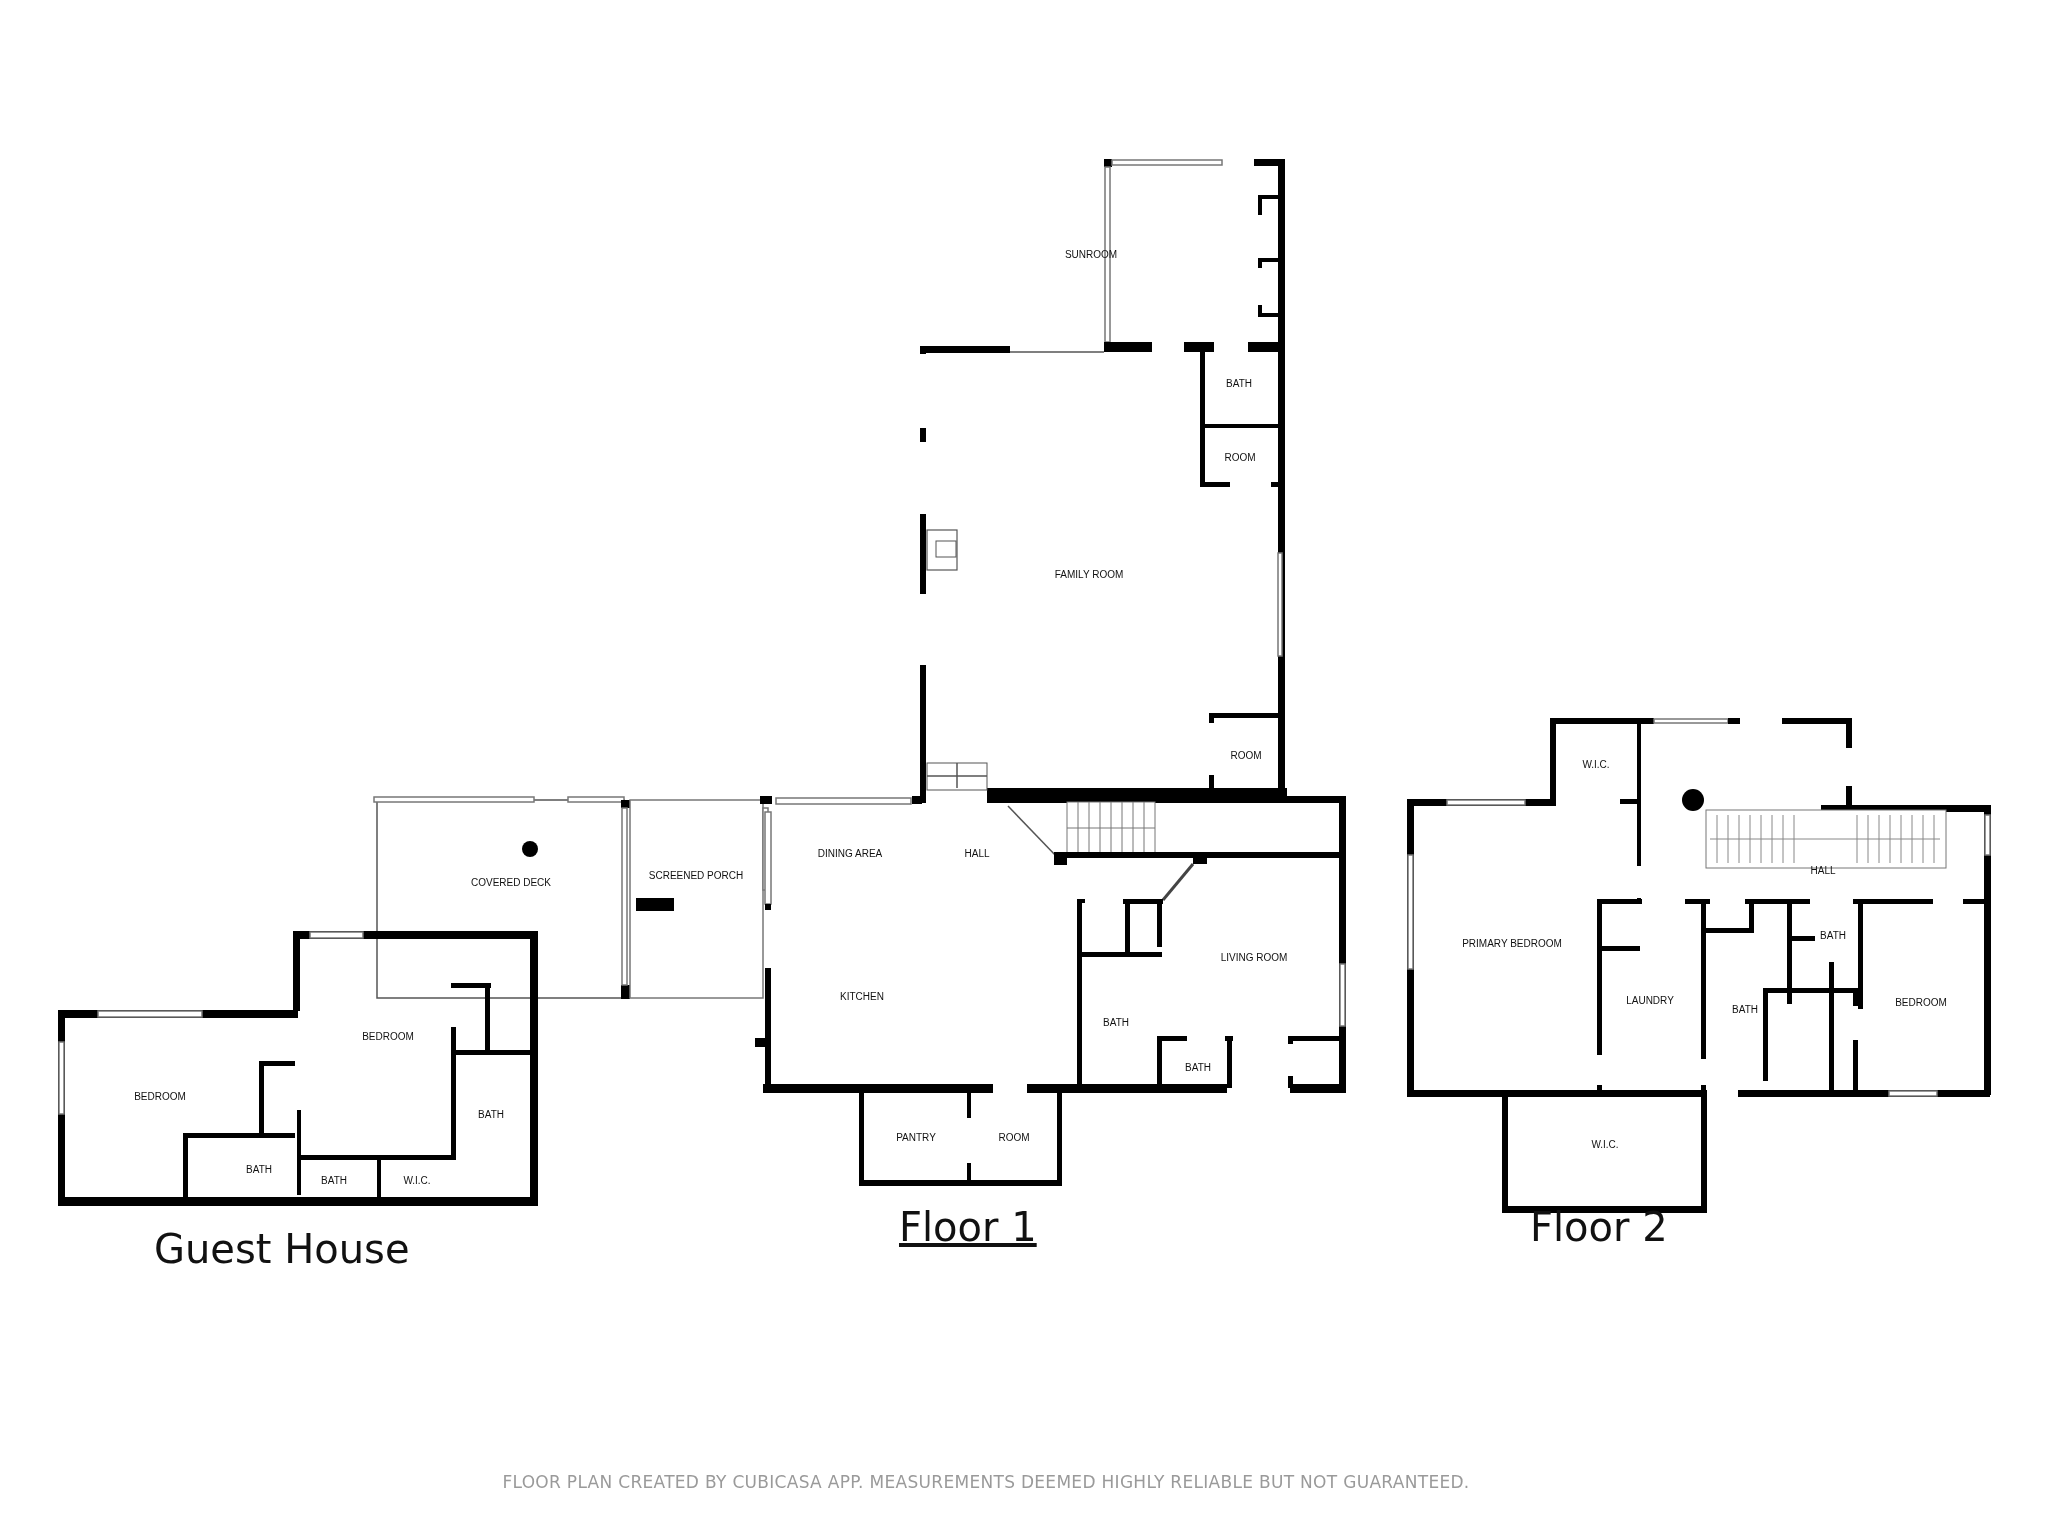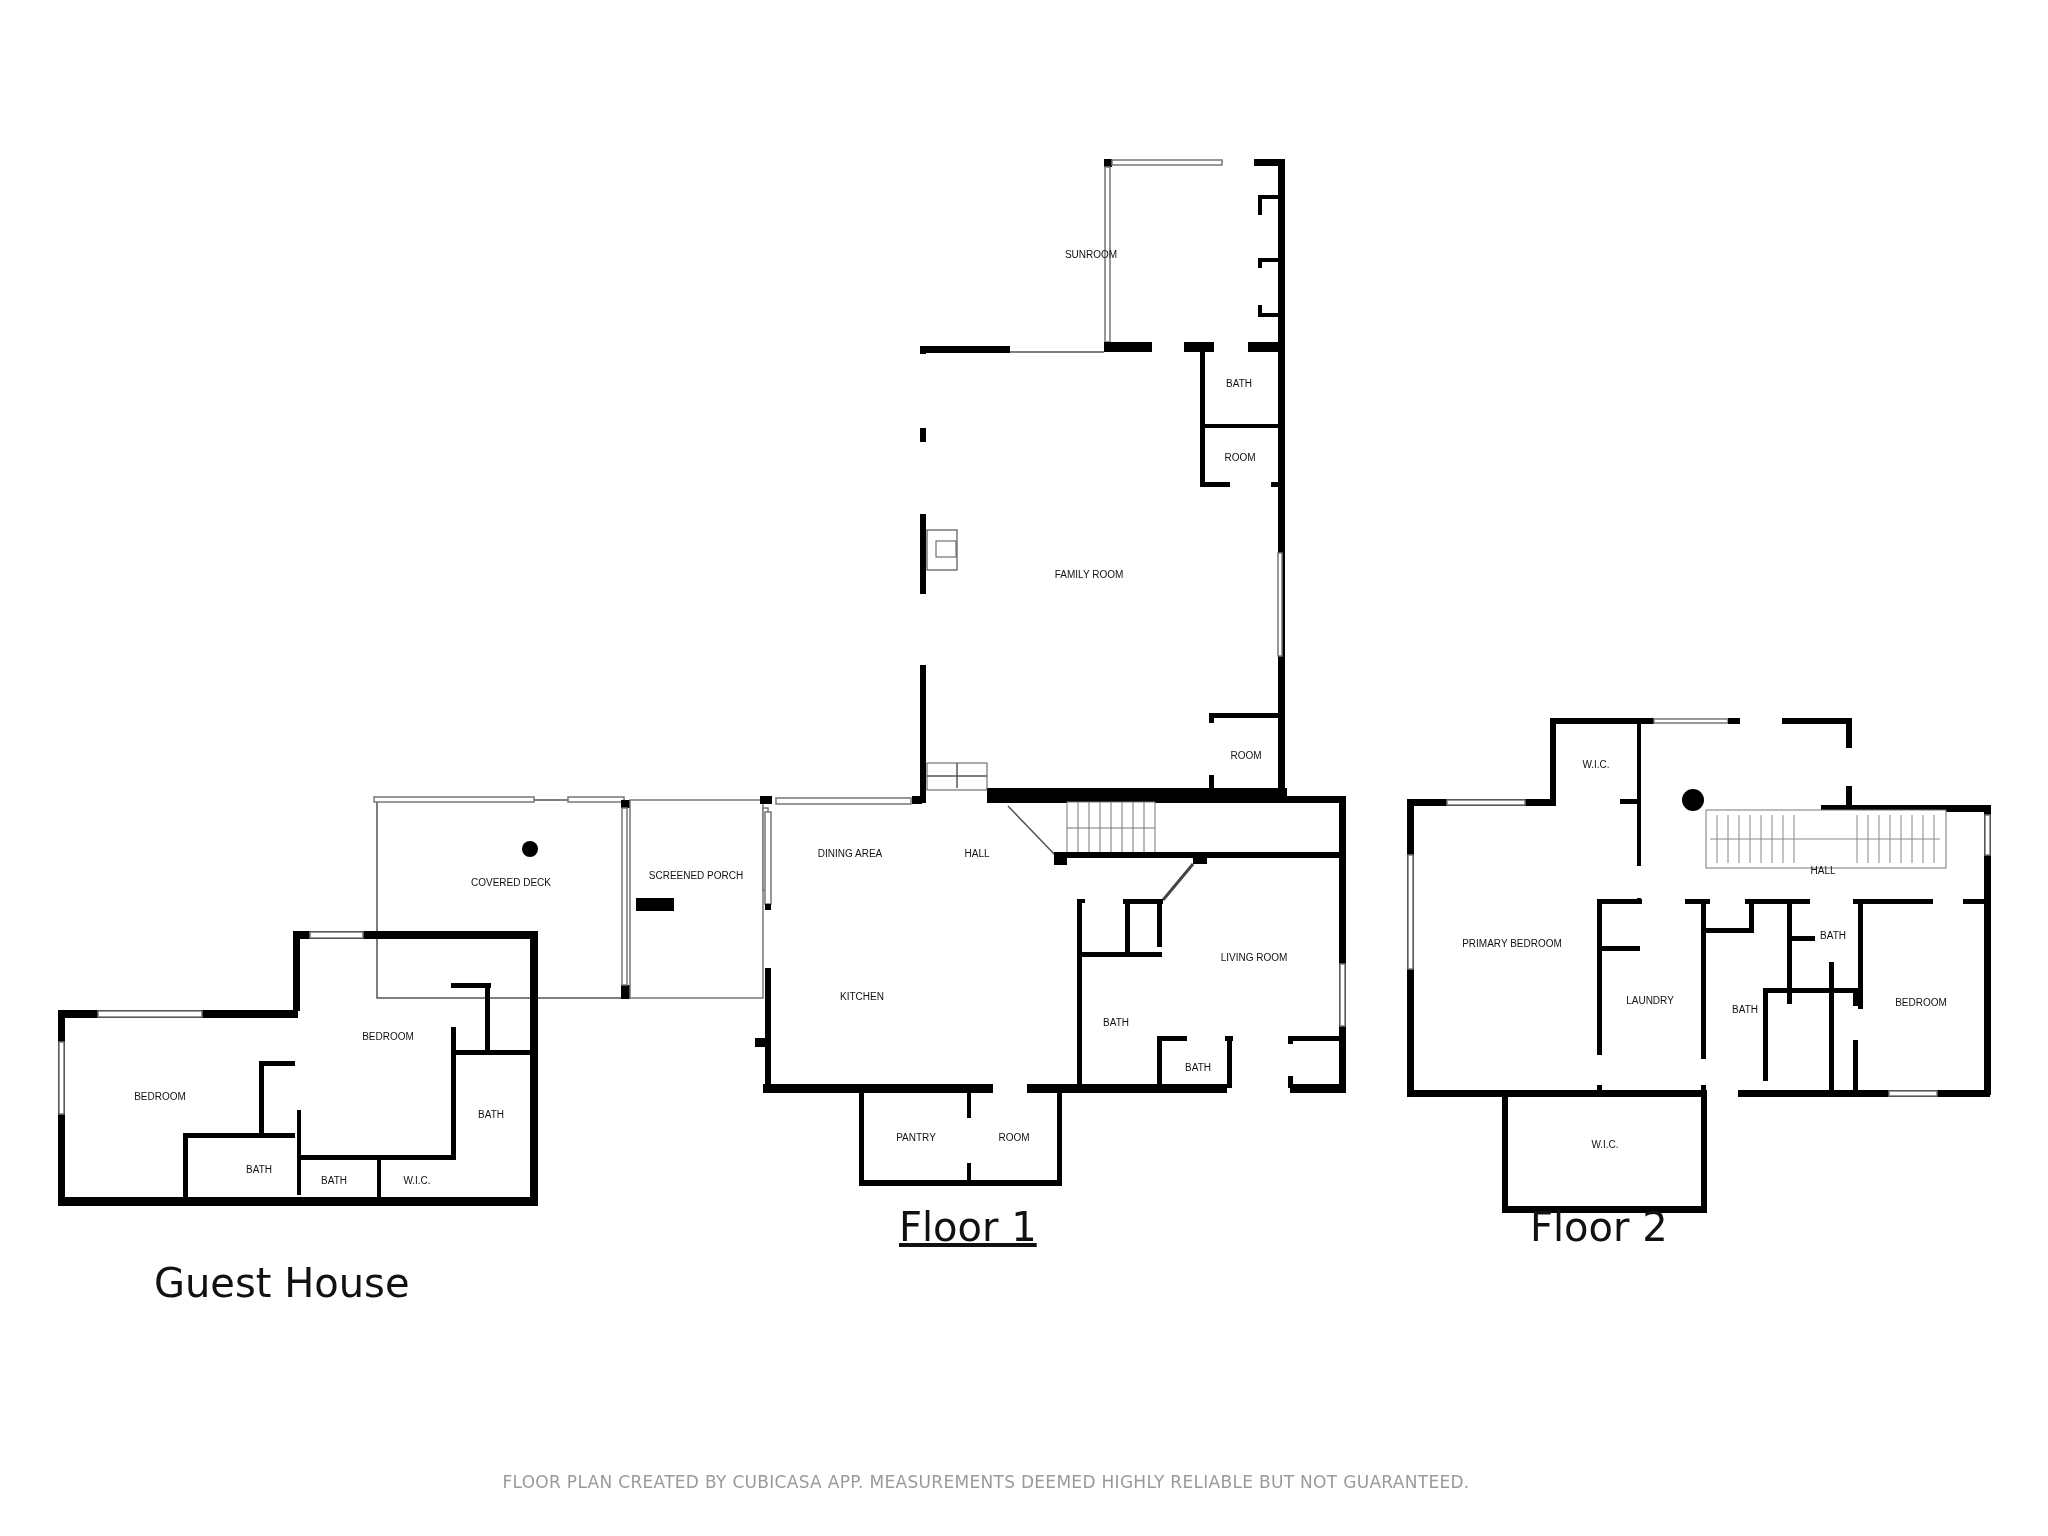--- a/index.html
+++ b/index.html
@@ -254,17 +254,17 @@
     <text class="room-label" x="1823" y="874">HALL</text>
     <text class="room-label" x="1512" y="947">PRIMARY BEDROOM</text>
     <text class="room-label" x="1650" y="1004">LAUNDRY</text>
     <text class="room-label" x="1745" y="1013">BATH</text>
     <text class="room-label" x="1833" y="939">BATH</text>
     <text class="room-label" x="1921" y="1006">BEDROOM</text>
     <text class="room-label" x="1605" y="1148">W.I.C.</text>
   </g>
 </svg>
 
-<div class="floor-label" style="left:154px;top:1226px;margin-top:34px;">Guest House</div>
+<div class="floor-label" style="left:154px;top:1226px;">Guest House</div>
 <div class="floor-label" style="left:899px;top:1204px;text-decoration:underline;">Floor 1</div>
 <div class="floor-label" style="left:1530px;top:1204px;">Floor 2</div>
 
 <div class="footer">FLOOR PLAN CREATED BY CUBICASA APP. MEASUREMENTS DEEMED HIGHLY RELIABLE BUT NOT GUARANTEED.</div>
 
 </body></html>

